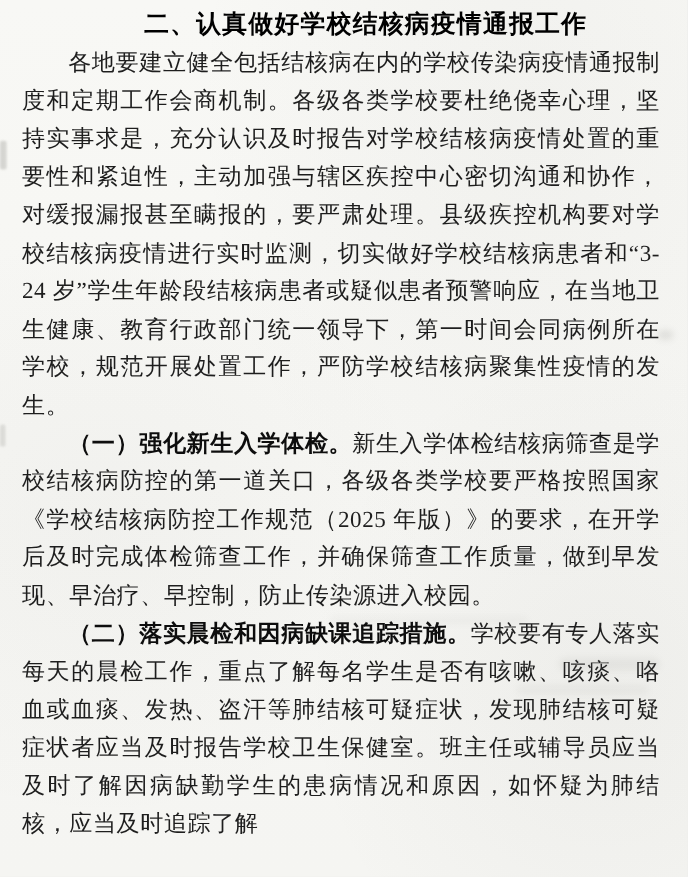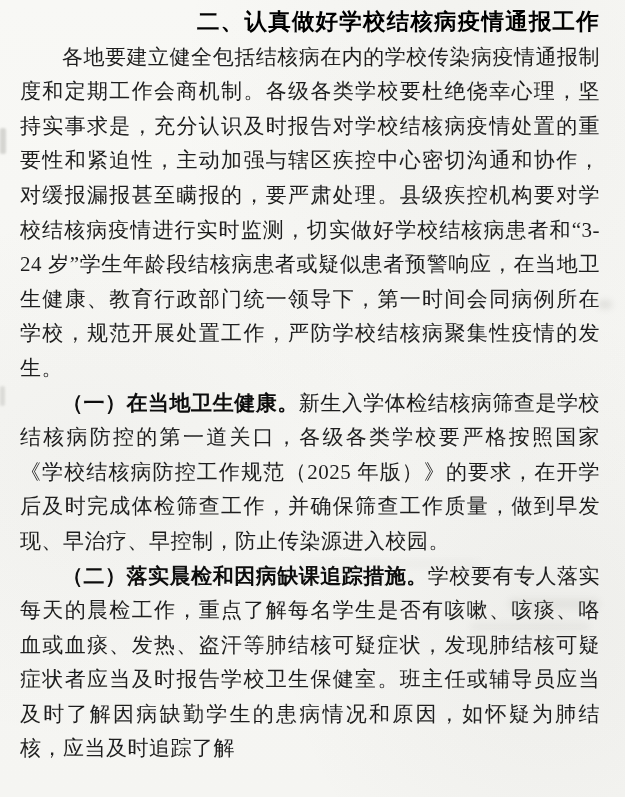--- a/index.html
+++ b/index.html
@@ -36,21 +36,21 @@
   }
   .doc-heading {
     margin: 0;
     text-indent: 2em;
     font-family: "Liberation Sans", "DejaVu Sans", sans-serif;
     font-weight: 700;
     font-size: 22.5px;
     line-height: 34.6px;
     letter-spacing: 1.2px;
     color: #000000;
-    text-align: right;
+    text-align: center;
   }
   .lead {
     font-weight: 700;
     color: #0d0d0d;
   }
   
   .artifact {
     position: absolute;
     pointer-events: none;
     background: #8a8a84;
@@ -74,17 +74,17 @@
   <div class="artifact a4"></div>
   <div class="artifact a5"></div>
   <div class="artifact a6"></div>
 
 
   <p class="doc-heading">二、认真做好学校结核病疫情通报工作</p>
 
   <p class="indent">各地要建立健全包括结核病在内的学校传染病疫情通报制度和定期工作会商机制。各级各类学校要杜绝侥幸心理，坚持实事求是，充分认识及时报告对学校结核病疫情处置的重要性和紧迫性，主动加强与辖区疾控中心密切沟通和协作，对缓报漏报甚至瞒报的，要严肃处理。县级疾控机构要对学校结核病疫情进行实时监测，切实做好学校结核病患者和“3-24 岁”学生年龄段结核病患者或疑似患者预警响应，在当地卫生健康、教育行政部门统一领导下，第一时间会同病例所在学校，规范开展处置工作，严防学校结核病聚集性疫情的发生。</p>
 
 
-  <p class="indent"><span class="lead">（一）在当地卫生健康。</span><span>新生入学体检结核病筛查是学校结核病防控的第一道关口，各级各类学校要严格按照国家《学校结核病防控工作规范（2025 年版）》的要求，在开学后及时完成体检筛查工作，并确保筛查工作质量，做到早发现、早治疗、早控制，防止传染源进入校园。</span></p>
+  <p class="indent"><span class="lead">（一）强化新生入学体检。</span><span>新生入学体检结核病筛查是学校结核病防控的第一道关口，各级各类学校要严格按照国家《学校结核病防控工作规范（2025 年版）》的要求，在开学后及时完成体检筛查工作，并确保筛查工作质量，做到早发现、早治疗、早控制，防止传染源进入校园。</span></p>
 
   <p class="indent"><span class="lead">（二）落实晨检和因病缺课追踪措施。</span><span>学校要有专人落实每天的晨检工作，重点了解每名学生是否有咳嗽、咳痰、咯血或血痰、发热、盗汗等肺结核可疑症状，发现肺结核可疑症状者应当及时报告学校卫生保健室。班主任或辅导员应当及时了解因病缺勤学生的患病情况和原因，如怀疑为肺结核，应当及时追踪了解</span></p>
 
 </div>
 
 </body></html>

